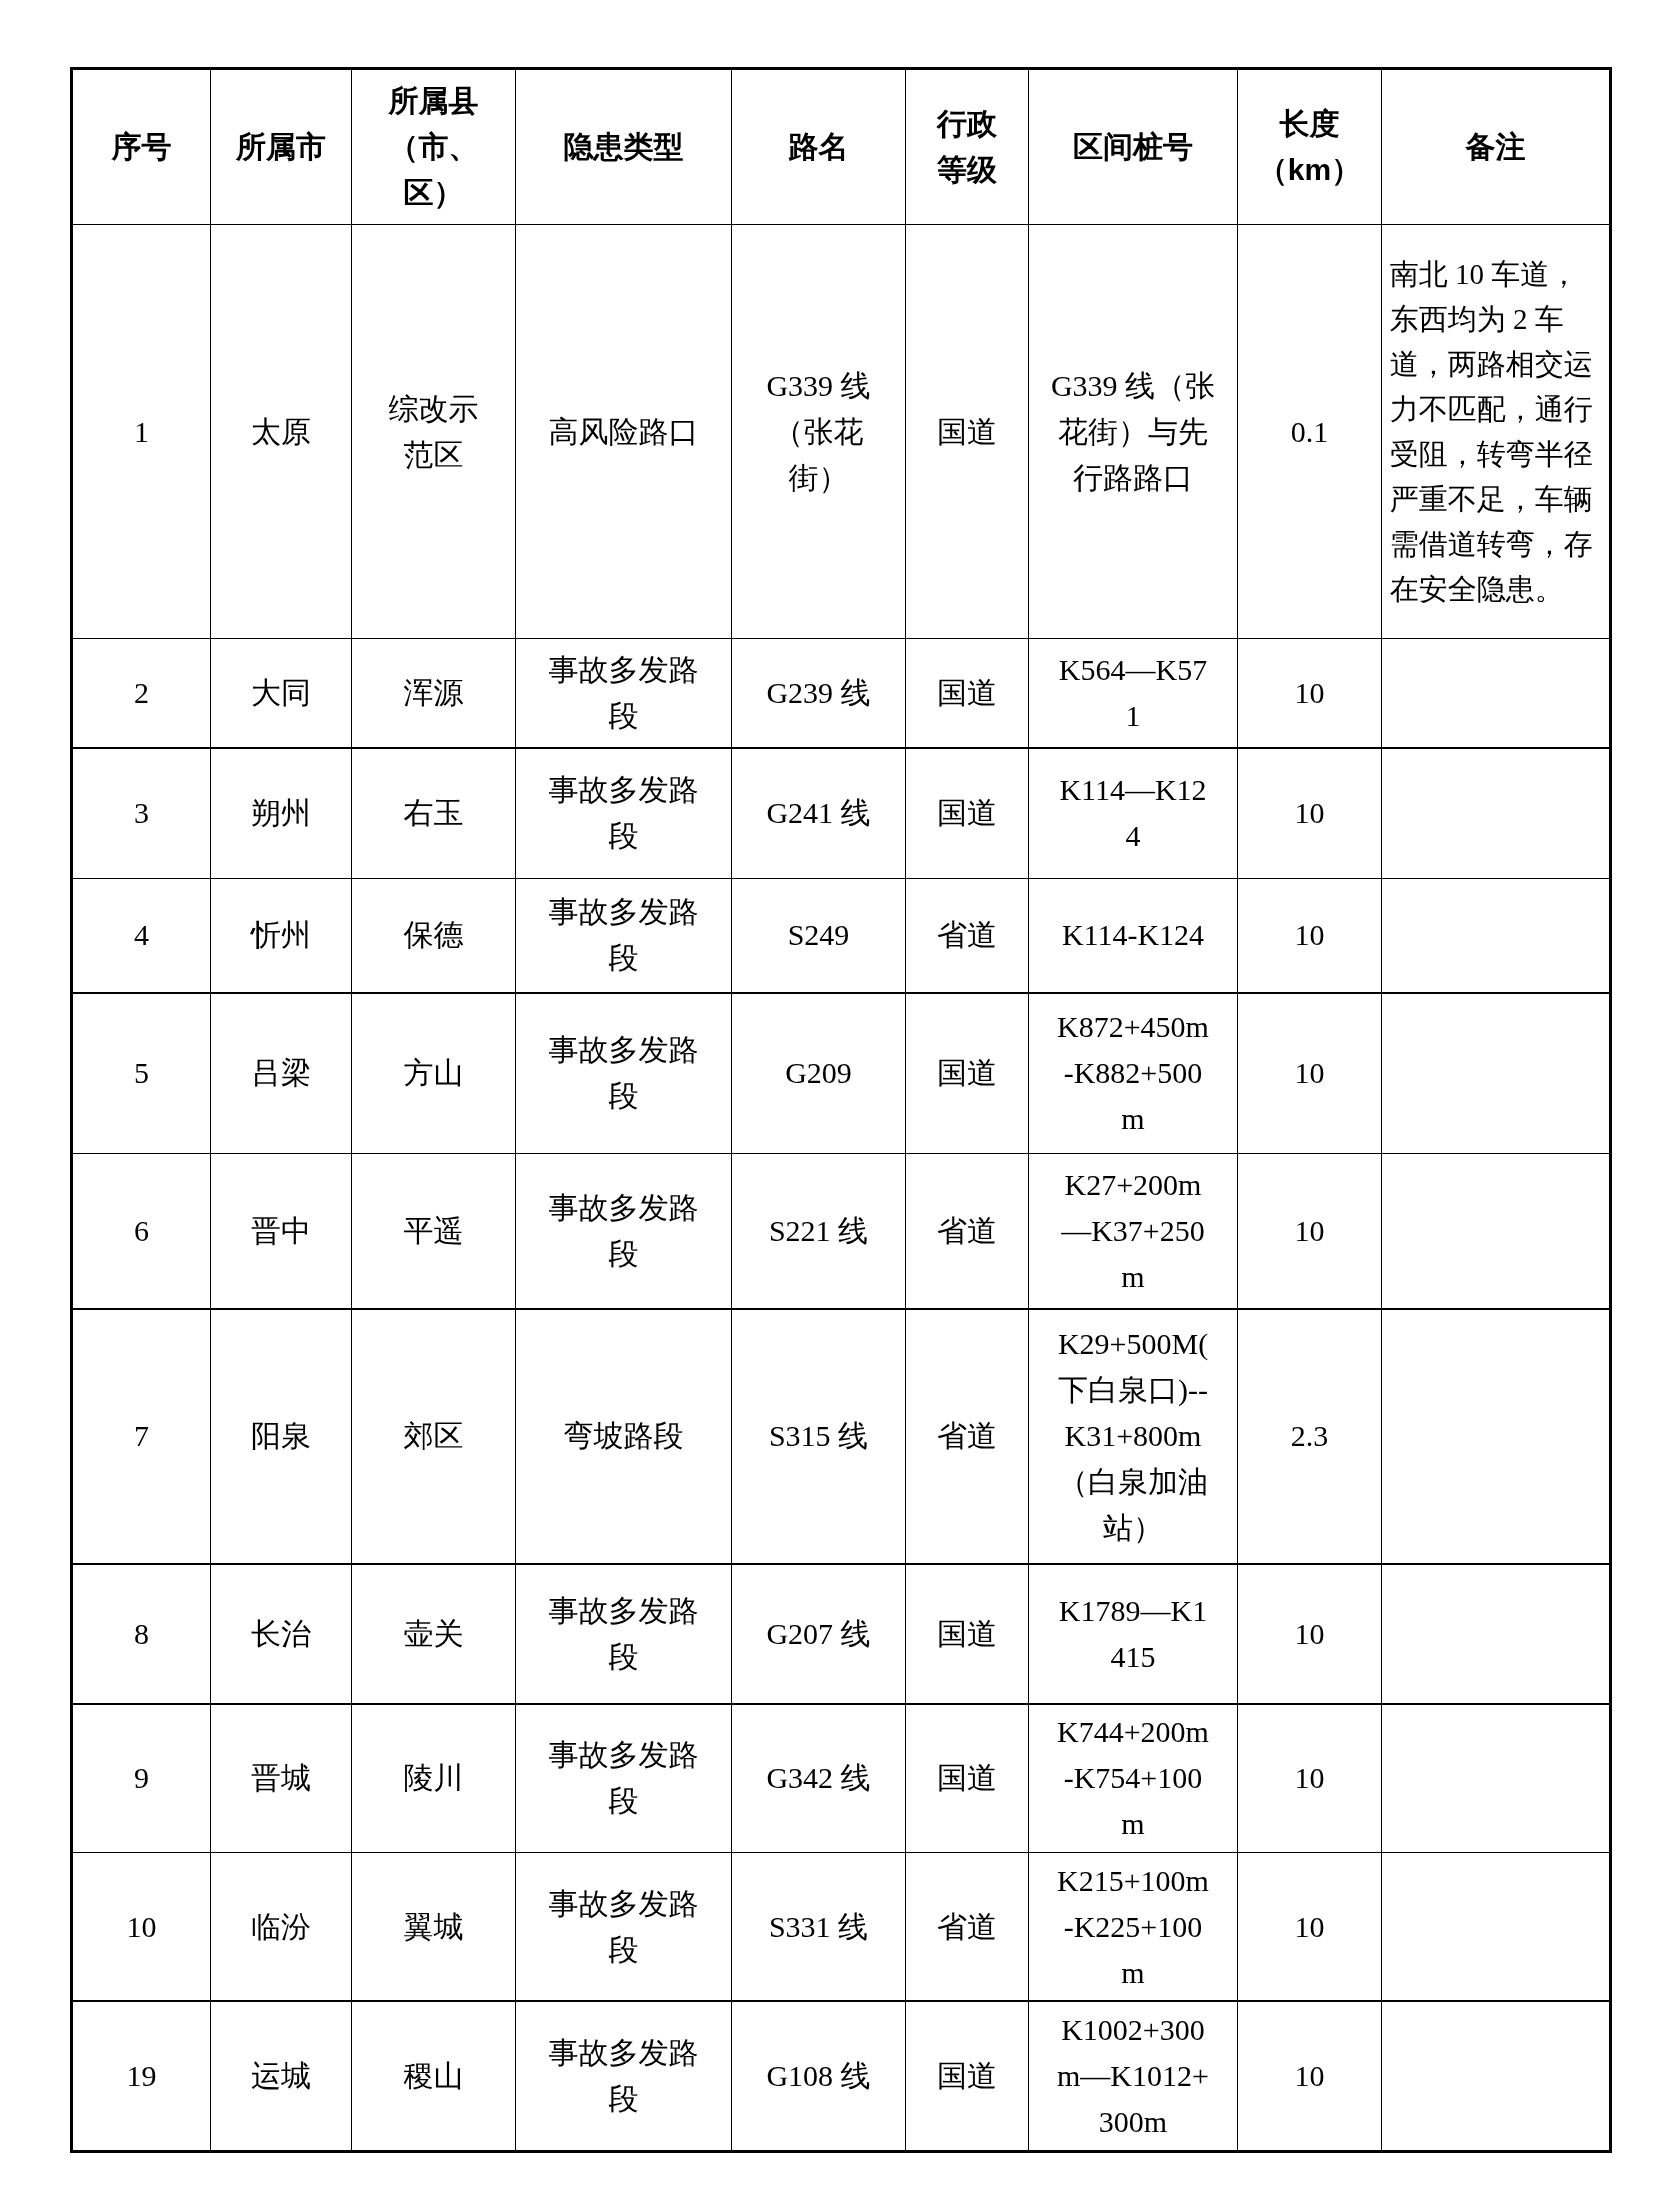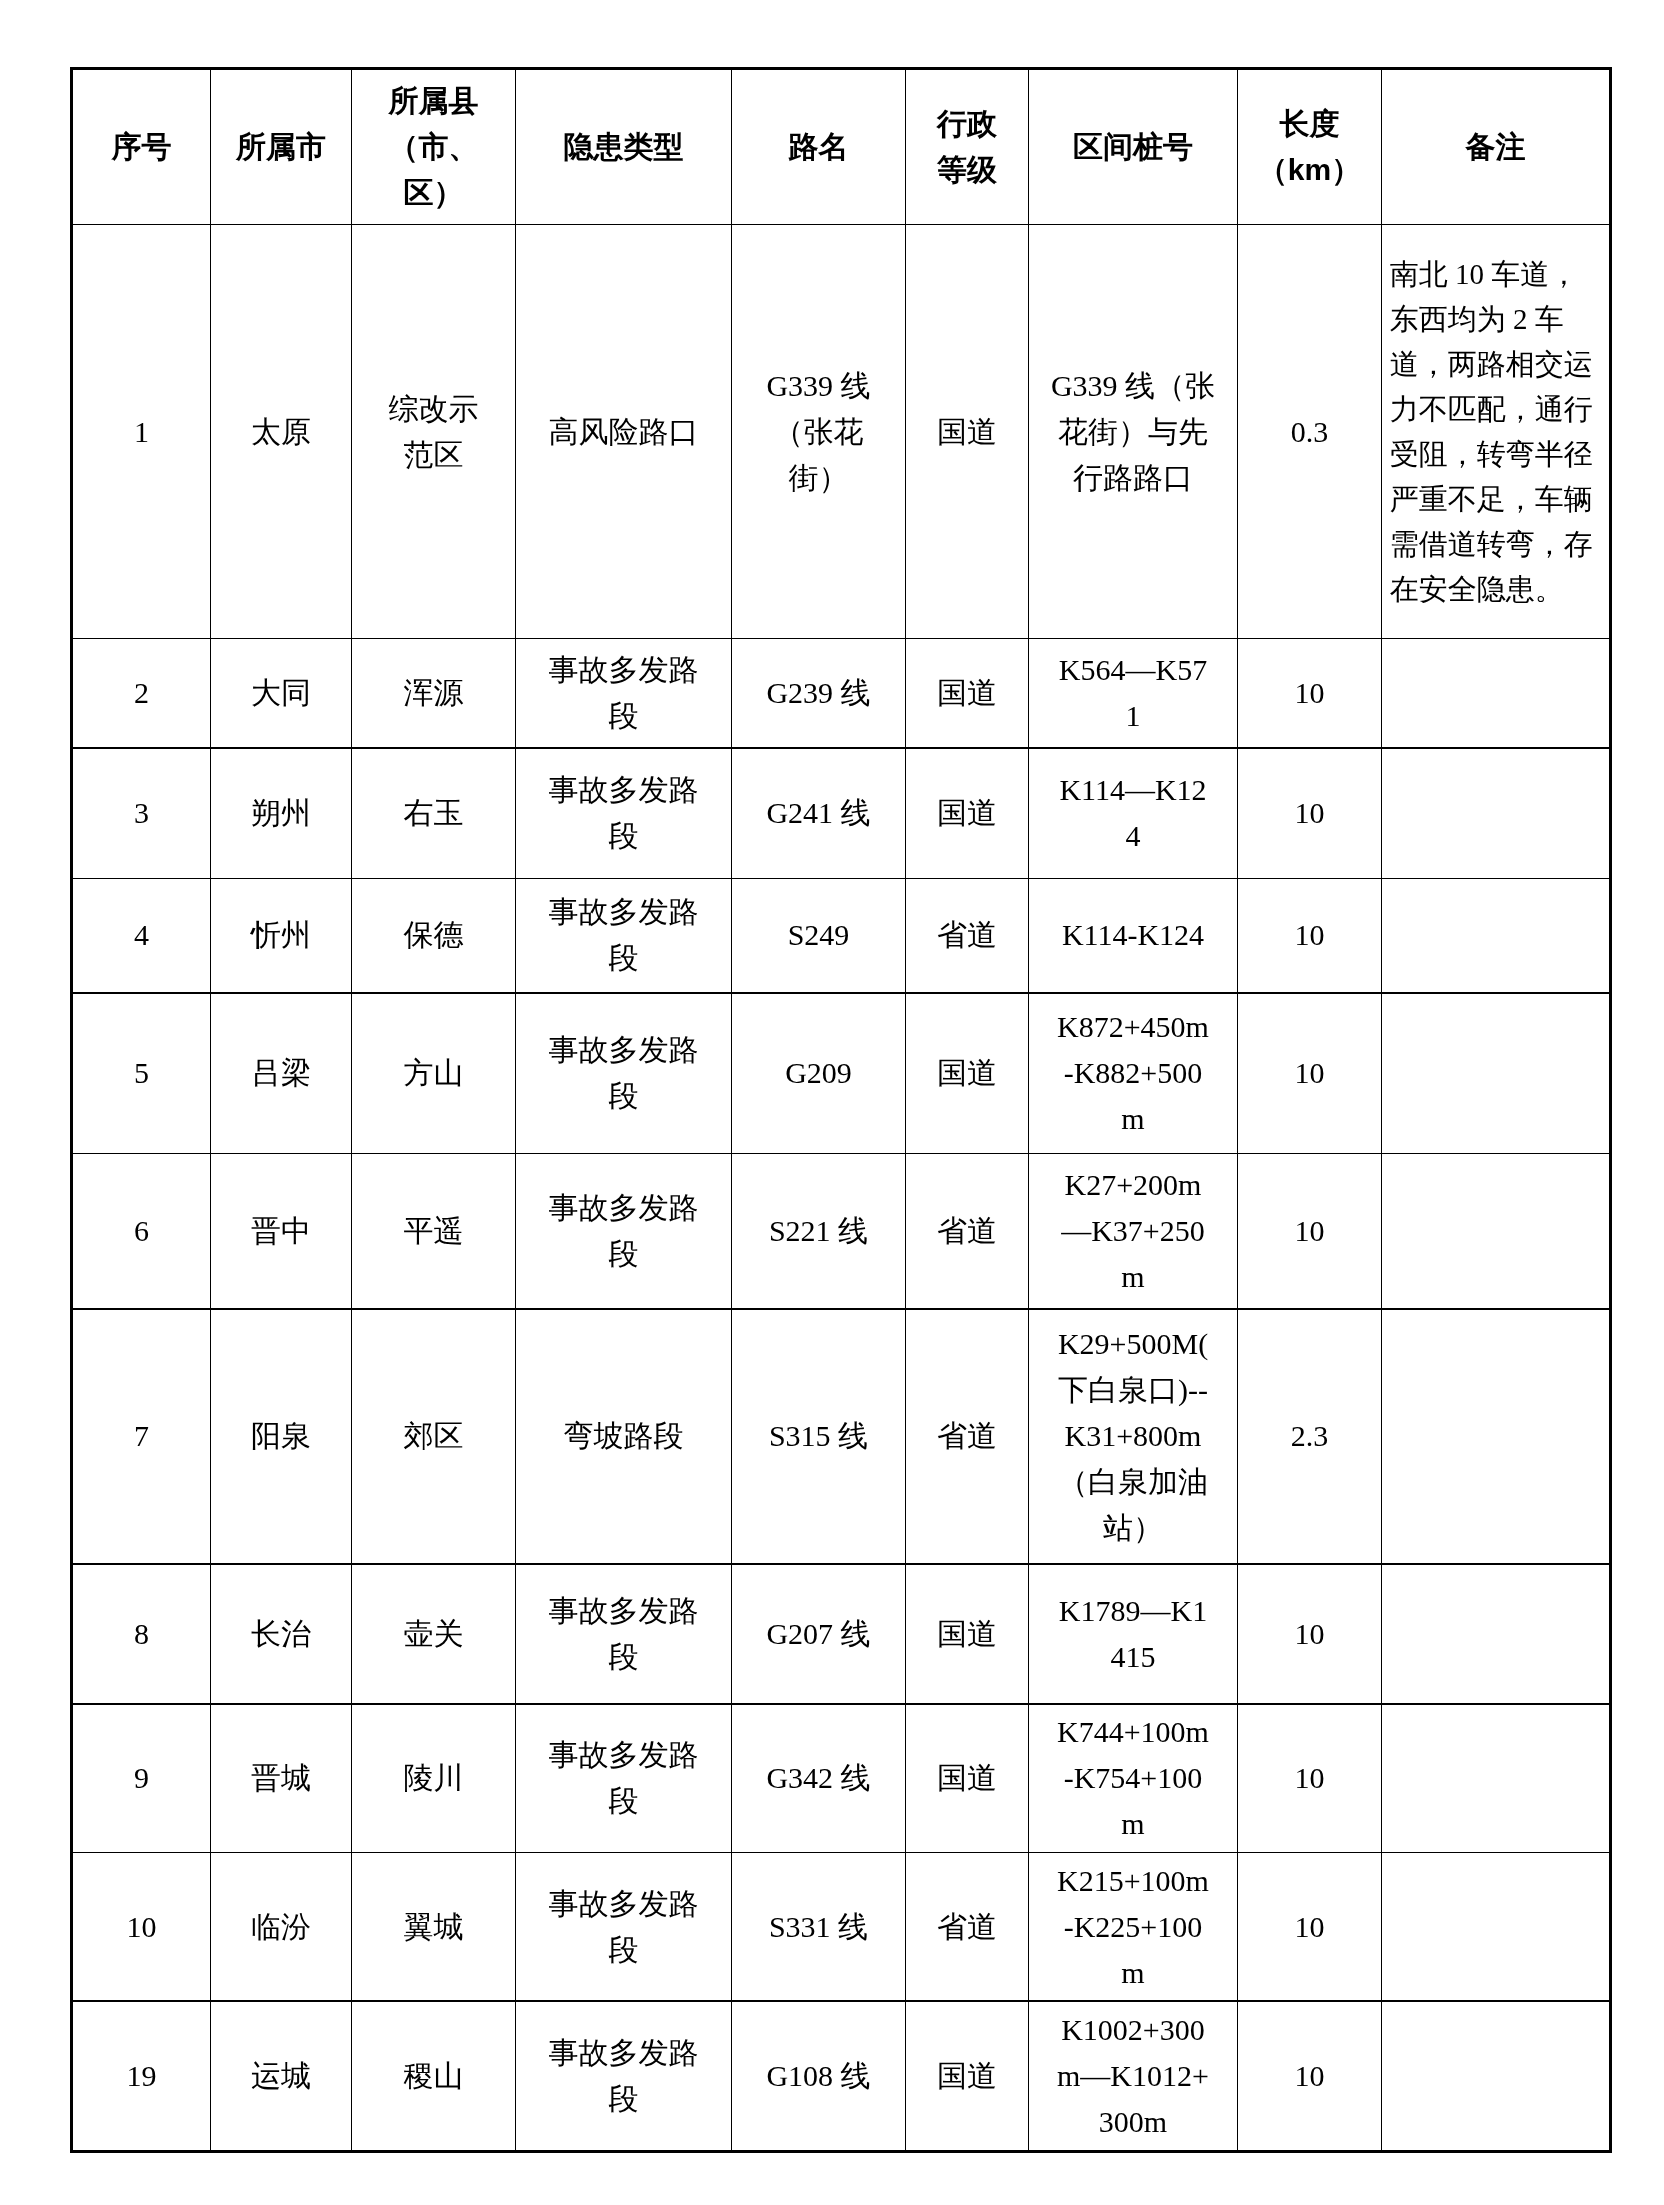--- a/index.html
+++ b/index.html
@@ -130,21 +130,21 @@
           <td>综改示
 范区</td>
           <td>高风险路口</td>
           <td>G339 线
 （张花
 街）</td>
           <td>国道</td>
           <td>G339 线（张
 花街）与先
 行路路口</td>
-          <td>0.3</td>
+          <td>0.1</td>
           <td>南北 10 车道，
 东西均为 2 车
 道，两路相交运
 力不匹配，通行
 受阻，转弯半径
 严重不足，车辆
 需借道转弯，存
 在安全隐患。</td>
         </tr>
         <tr>
@@ -242,21 +242,21 @@
           <td></td>
         </tr>
         <tr>
           <td>9</td>
           <td>晋城</td>
           <td>陵川</td>
           <td>事故多发路
 段</td>
           <td>G342 线</td>
           <td>国道</td>
-          <td>K744+100m
+          <td>K744+200m
 -K754+100
 m</td>
           <td>10</td>
           <td></td>
         </tr>
         <tr>
           <td>10</td>
           <td>临汾</td>
           <td>翼城</td>
           <td>事故多发路

